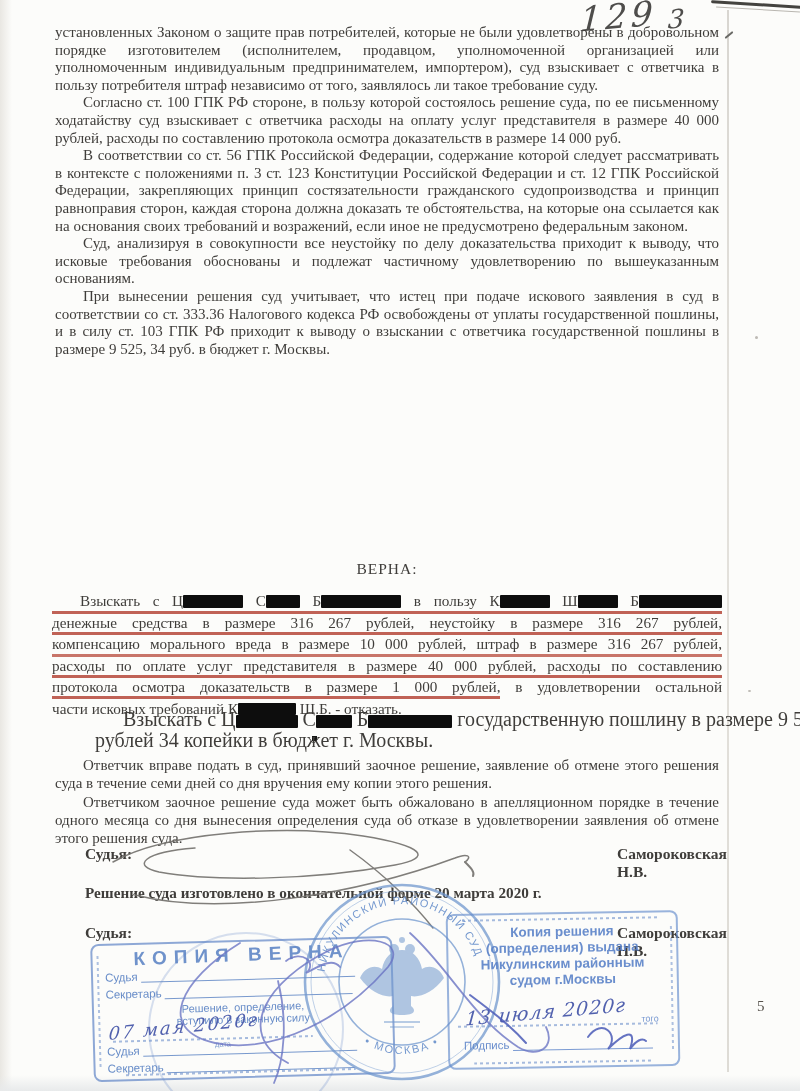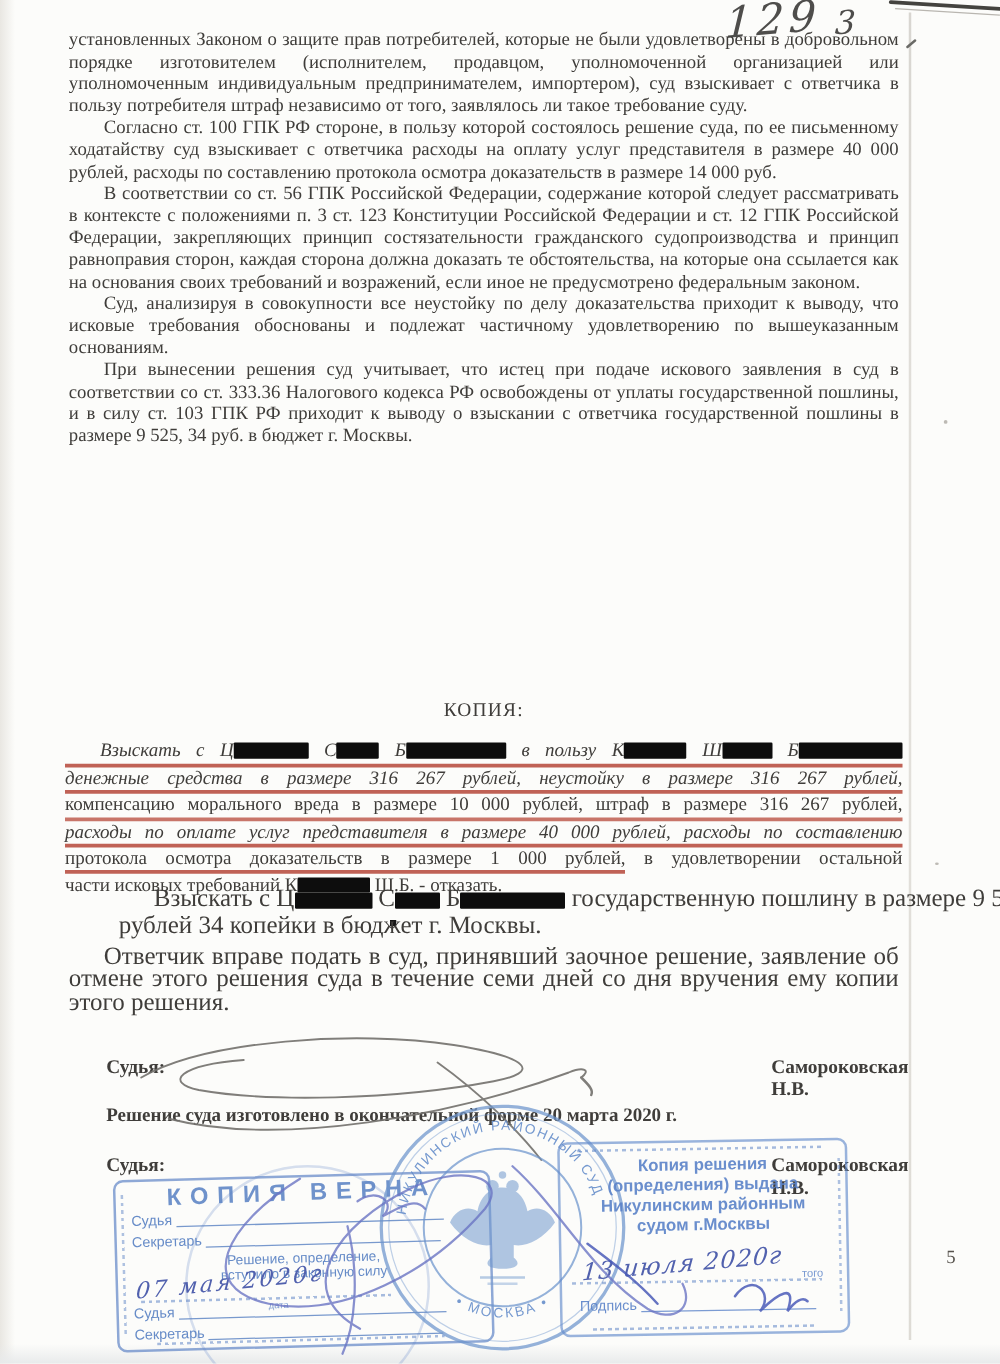--- a/index.html
+++ b/index.html
@@ -37,29 +37,29 @@
   .flow p.noindent{text-indent:0;}
 
   .heading{position:absolute;left:55px;top:560px;width:664px;text-align:center;
     font-size:15.5px;letter-spacing:1px;}
 
   
   .res{position:absolute;left:52px;top:592px;width:670px;font-size:15.2px;}
   .rl{position:relative;box-sizing:border-box;height:21.6px;line-height:17.5px;
     white-space:nowrap;text-align:justify;text-align-last:justify;}
   .rl.last{text-align-last:left;white-space:normal;}
-  .rl.u{border-bottom:3.5px solid rgba(178,64,50,.82);font-style:italic;}
+  .rl.u{border-bottom:3.5px solid rgba(178,64,50,.82);}
   .rl.u2{border-bottom:3.5px solid rgba(183,72,56,.75);}
   .uline{border-bottom:3.5px solid rgba(178,64,50,.82);padding-bottom:.5px;}
   .bar{display:inline-block;background:#0d0d0d;height:12.5px;vertical-align:-1.5px;border-radius:1px;}
   .indent{text-indent:28px;}
   .res2{position:absolute;left:55px;top:709px;width:664px;font-size:20px;line-height:21px;margin-left:40px;}
   .res2 .l1{white-space:nowrap;text-indent:28px;}
 
-  .post{position:absolute;left:55px;top:756px;width:664px;font-size:20px;line-height:18.3px;text-align:justify;}
+  .post{position:absolute;left:55px;top:756px;width:664px;font-size:15px;line-height:18.3px;text-align:justify;}
   .post p{margin:0;text-indent:28px;}
 
   .sigrow{position:absolute;left:85px;width:640px;font-size:15.5px;font-weight:bold;}
   .sig1{top:845px;} .final{top:884px;left:85px;font-size:15.2px;} .sig2{top:924px;}
   .signame{position:absolute;left:532px;top:0;}
 
   .pagenum{position:absolute;left:757px;top:998px;font-size:15px;color:#56524c;}
 
   
   .stamp{position:absolute;color:#567fc2;font-family:"Liberation Sans","DejaVu Sans",sans-serif;}
@@ -109,38 +109,39 @@
   <div class="hw-num hw-3">3</div>
 
   <div class="flow">
     <p class="noindent">установленных Законом о защите прав потребителей, которые не были удовлетворены в добровольном порядке изготовителем (исполнителем, продавцом, уполномоченной организацией или уполномоченным индивидуальным предпринимателем, импортером), суд взыскивает с ответчика в пользу потребителя штраф независимо от того, заявлялось ли такое требование суду.</p>
     <p>Согласно ст. 100 ГПК РФ стороне, в пользу которой состоялось решение суда, по ее письменному ходатайству суд взыскивает с ответчика расходы на оплату услуг представителя в размере 40 000 рублей, расходы по составлению протокола осмотра доказательств  в размере 14 000 руб.</p>
     <p>В соответствии со ст. 56 ГПК Российской Федерации, содержание которой следует рассматривать в контексте с положениями п. 3 ст. 123 Конституции Российской Федерации и ст. 12 ГПК Российской Федерации, закрепляющих принцип состязательности гражданского судопроизводства и принцип равноправия сторон, каждая сторона должна доказать те обстоятельства, на которые она ссылается как на основания своих требований и возражений, если иное не предусмотрено федеральным законом.</p>
     <p>Суд, анализируя в совокупности все неустойку по делу доказательства приходит к выводу, что исковые требования обоснованы и подлежат  частичному удовлетворению по вышеуказанным основаниям.</p>
     <p>При вынесении решения суд учитывает, что истец при подаче искового заявления в суд в соответствии   со ст. 333.36 Налогового кодекса РФ освобождены от уплаты государственной пошлины, и в силу ст. 103 ГПК РФ  приходит к выводу о взыскании с ответчика государственной пошлины в размере 9 525, 34 руб. в бюджет г. Москвы.</p>
   </div>
 
-  <div class="heading">КОПИЯ:</div>
+  <div class="heading">ВЕРНА:</div>
 
   <div class="res">
     <div class="rl u indent"><span>Взыскать с  Ц</span><span class="bar" style="width:60px"></span> <span>С</span><span class="bar" style="width:34px"></span> <span>Б</span><span class="bar" style="width:80px"></span> <span>в пользу К</span><span class="bar" style="width:50px"></span> <span>Ш</span><span class="bar" style="width:40px"></span> <span>Б</span><span class="bar" style="width:83px"></span></div>
     <div class="rl u">денежные средства в размере 316 267 рублей, неустойку в размере 316 267 рублей,</div>
     <div class="rl u2">компенсацию морального вреда в размере 10 000 рублей, штраф в размере 316 267 рублей,</div>
     <div class="rl u">расходы по оплате услуг представителя в размере 40 000 рублей, расходы по составлению</div>
     <div class="rl"><span class="uline">протокола осмотра доказательств в размере 1 000 рублей,</span> <span>в  удовлетворении остальной</span></div>
     <div class="rl last"><span>части исковых требований К</span><span class="bar" style="width:58px"></span> <span>Ш.Б. -  отказать.</span></div>
   </div>
 
   <div class="res2">
     <div class="l1"><span>Взыскать с  Ц</span><span class="bar" style="width:62px"></span> <span>С</span><span class="bar" style="width:36px"></span> <span>Б</span><span class="bar" style="width:84px"></span>  <span>государственную пошлину в размере 9 525</span></div>
     <div>рублей 34 копейки в бюджет г. Москвы.</div>
   </div>
 
   <div class="post">
     <p>Ответчик вправе подать в суд, принявший заочное решение, заявление об отмене этого решения суда в течение семи дней со дня вручения ему копии этого решения.</p>
+    <p>Ответчиком заочное решение суда может быть обжаловано в апелляционном порядке в течение одного месяца со дня вынесения определения суда об отказе в удовлетворении заявления об отмене этого решения суда.</p>
   </div>
 
   <div class="sigrow sig1">
     <span>Судья:</span>
     <span class="signame">Самороковская Н.В.</span>
   </div>
 
   <div class="sigrow final">Решение суда изготовлено в окончательной форме  20 марта 2020 г.</div>
 
   <div class="sigrow sig2">

